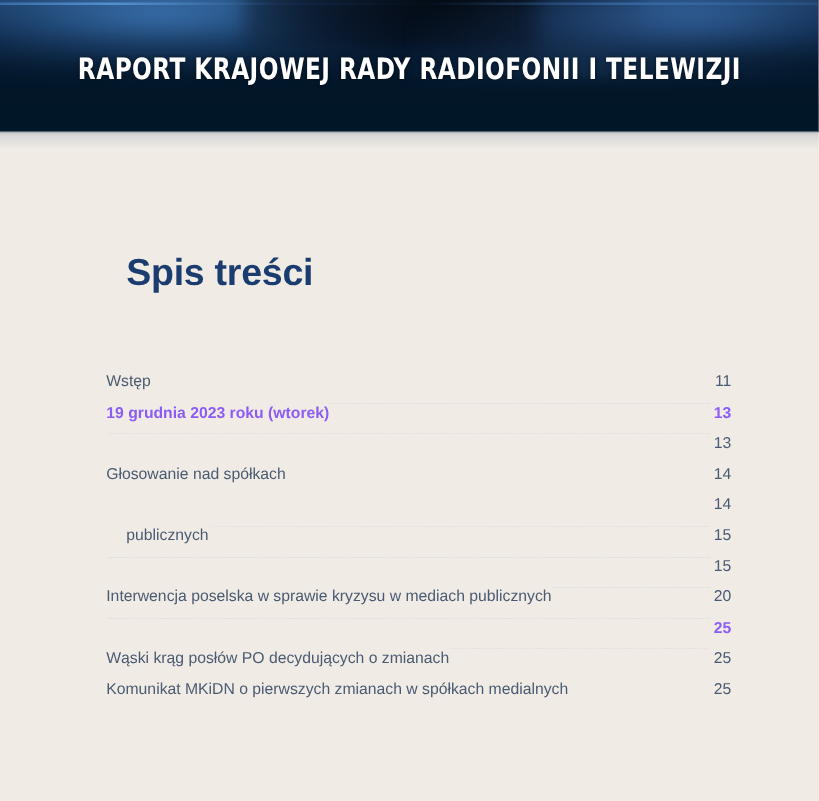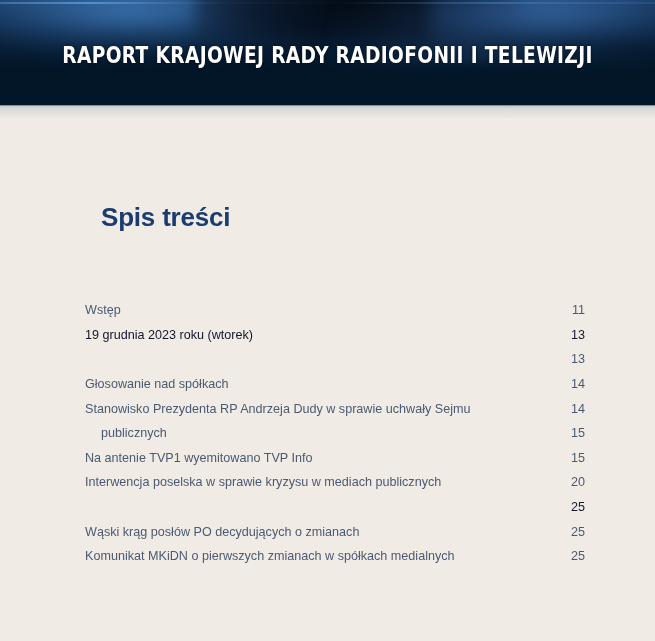--- a/index.html
+++ b/index.html
@@ -150,43 +150,43 @@
     position:absolute;
     left:0; top:118px;
     width:655px; height:523px;
     background:#f0ece5;
   }
 
   .toc-heading {
     position:absolute;
     left:101px; top:84px;
     color:#1b3c6e;
-    font-size:26px;
+    font-size:30px;
     font-weight:700;
     letter-spacing:-0.2px;
   }
 
   .toc {
     position:absolute;
     left:85px; top:180px;
     width:500px;
   }
 
   .toc-row {
     display:flex;
-    align-items:center;
+    align-items:flex-start;
     height:24.6px;
     color:#4a5a72;
     font-size:12.6px;
     font-weight:400;
     white-space:nowrap;
   }
   .toc-row.is-section {
-    color:#0f172a;
-    font-weight:400;
+    color:#8b5cf6;
+    font-weight:700;
   }
   .toc-row.is-cont {
     padding-left:16px;
   }
 
   .toc-label { flex:0 0 auto; }
 
   .toc-dots {
     flex:1 1 auto;
     position:relative;
@@ -254,31 +254,29 @@
         <div class="toc-row">
           <span class="toc-dots"></span>
           <span class="toc-page">13</span>
         </div>
         <div class="toc-row">
           <span class="toc-label">Głosowanie nad spółkach</span>
           <span class="toc-dots"></span>
           <span class="toc-page">14</span>
         </div>
         <div class="toc-row">
-          <span class="toc-label">Stanowisko Prezydenta RP Andrzeja Dudy w sprawie uchwały Sejmu</span>
           <span class="toc-dots"></span>
           <span class="toc-page">14</span>
         </div>
         <div class="toc-row is-cont">
           <span class="toc-label">publicznych</span>
           <span class="toc-dots"></span>
           <span class="toc-page">15</span>
         </div>
         <div class="toc-row">
-          <span class="toc-label">Na antenie TVP1 wyemitowano TVP Info</span>
           <span class="toc-dots"></span>
           <span class="toc-page">15</span>
         </div>
         <div class="toc-row">
           <span class="toc-label">Interwencja poselska w sprawie kryzysu w mediach publicznych</span>
           <span class="toc-dots"></span>
           <span class="toc-page">20</span>
         </div>
         <div class="toc-row is-section">
           <span class="toc-dots"></span>

